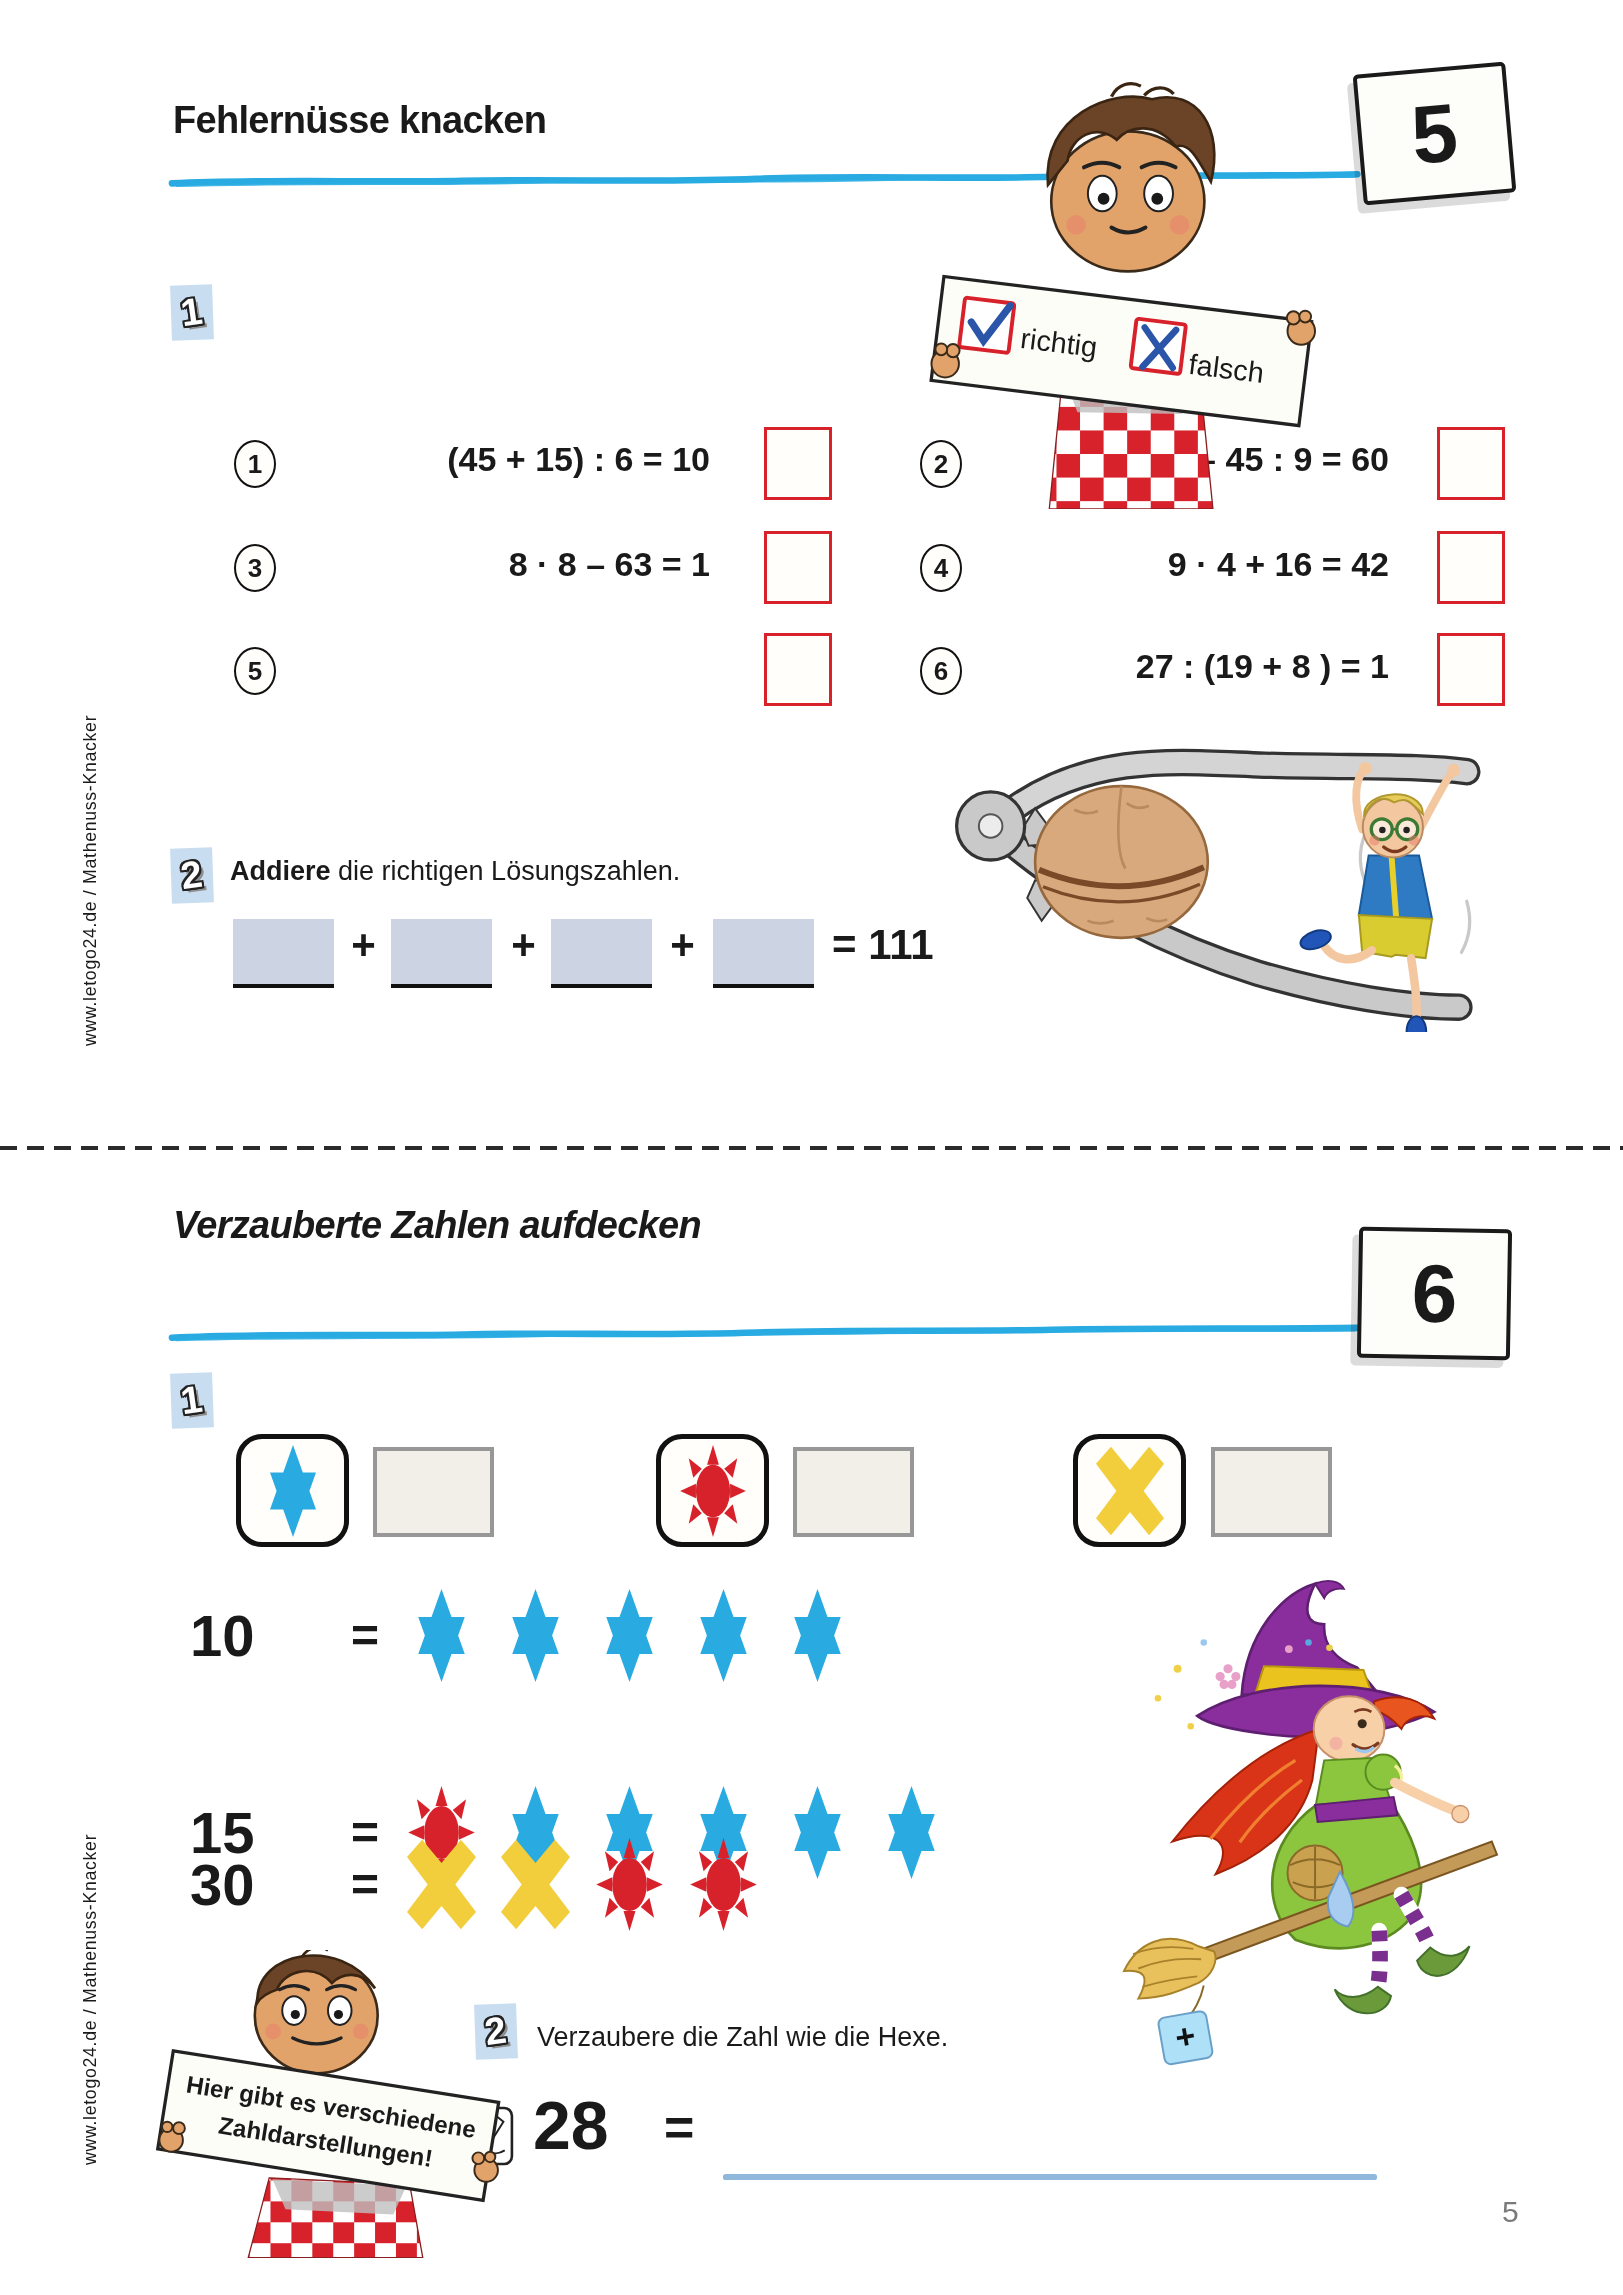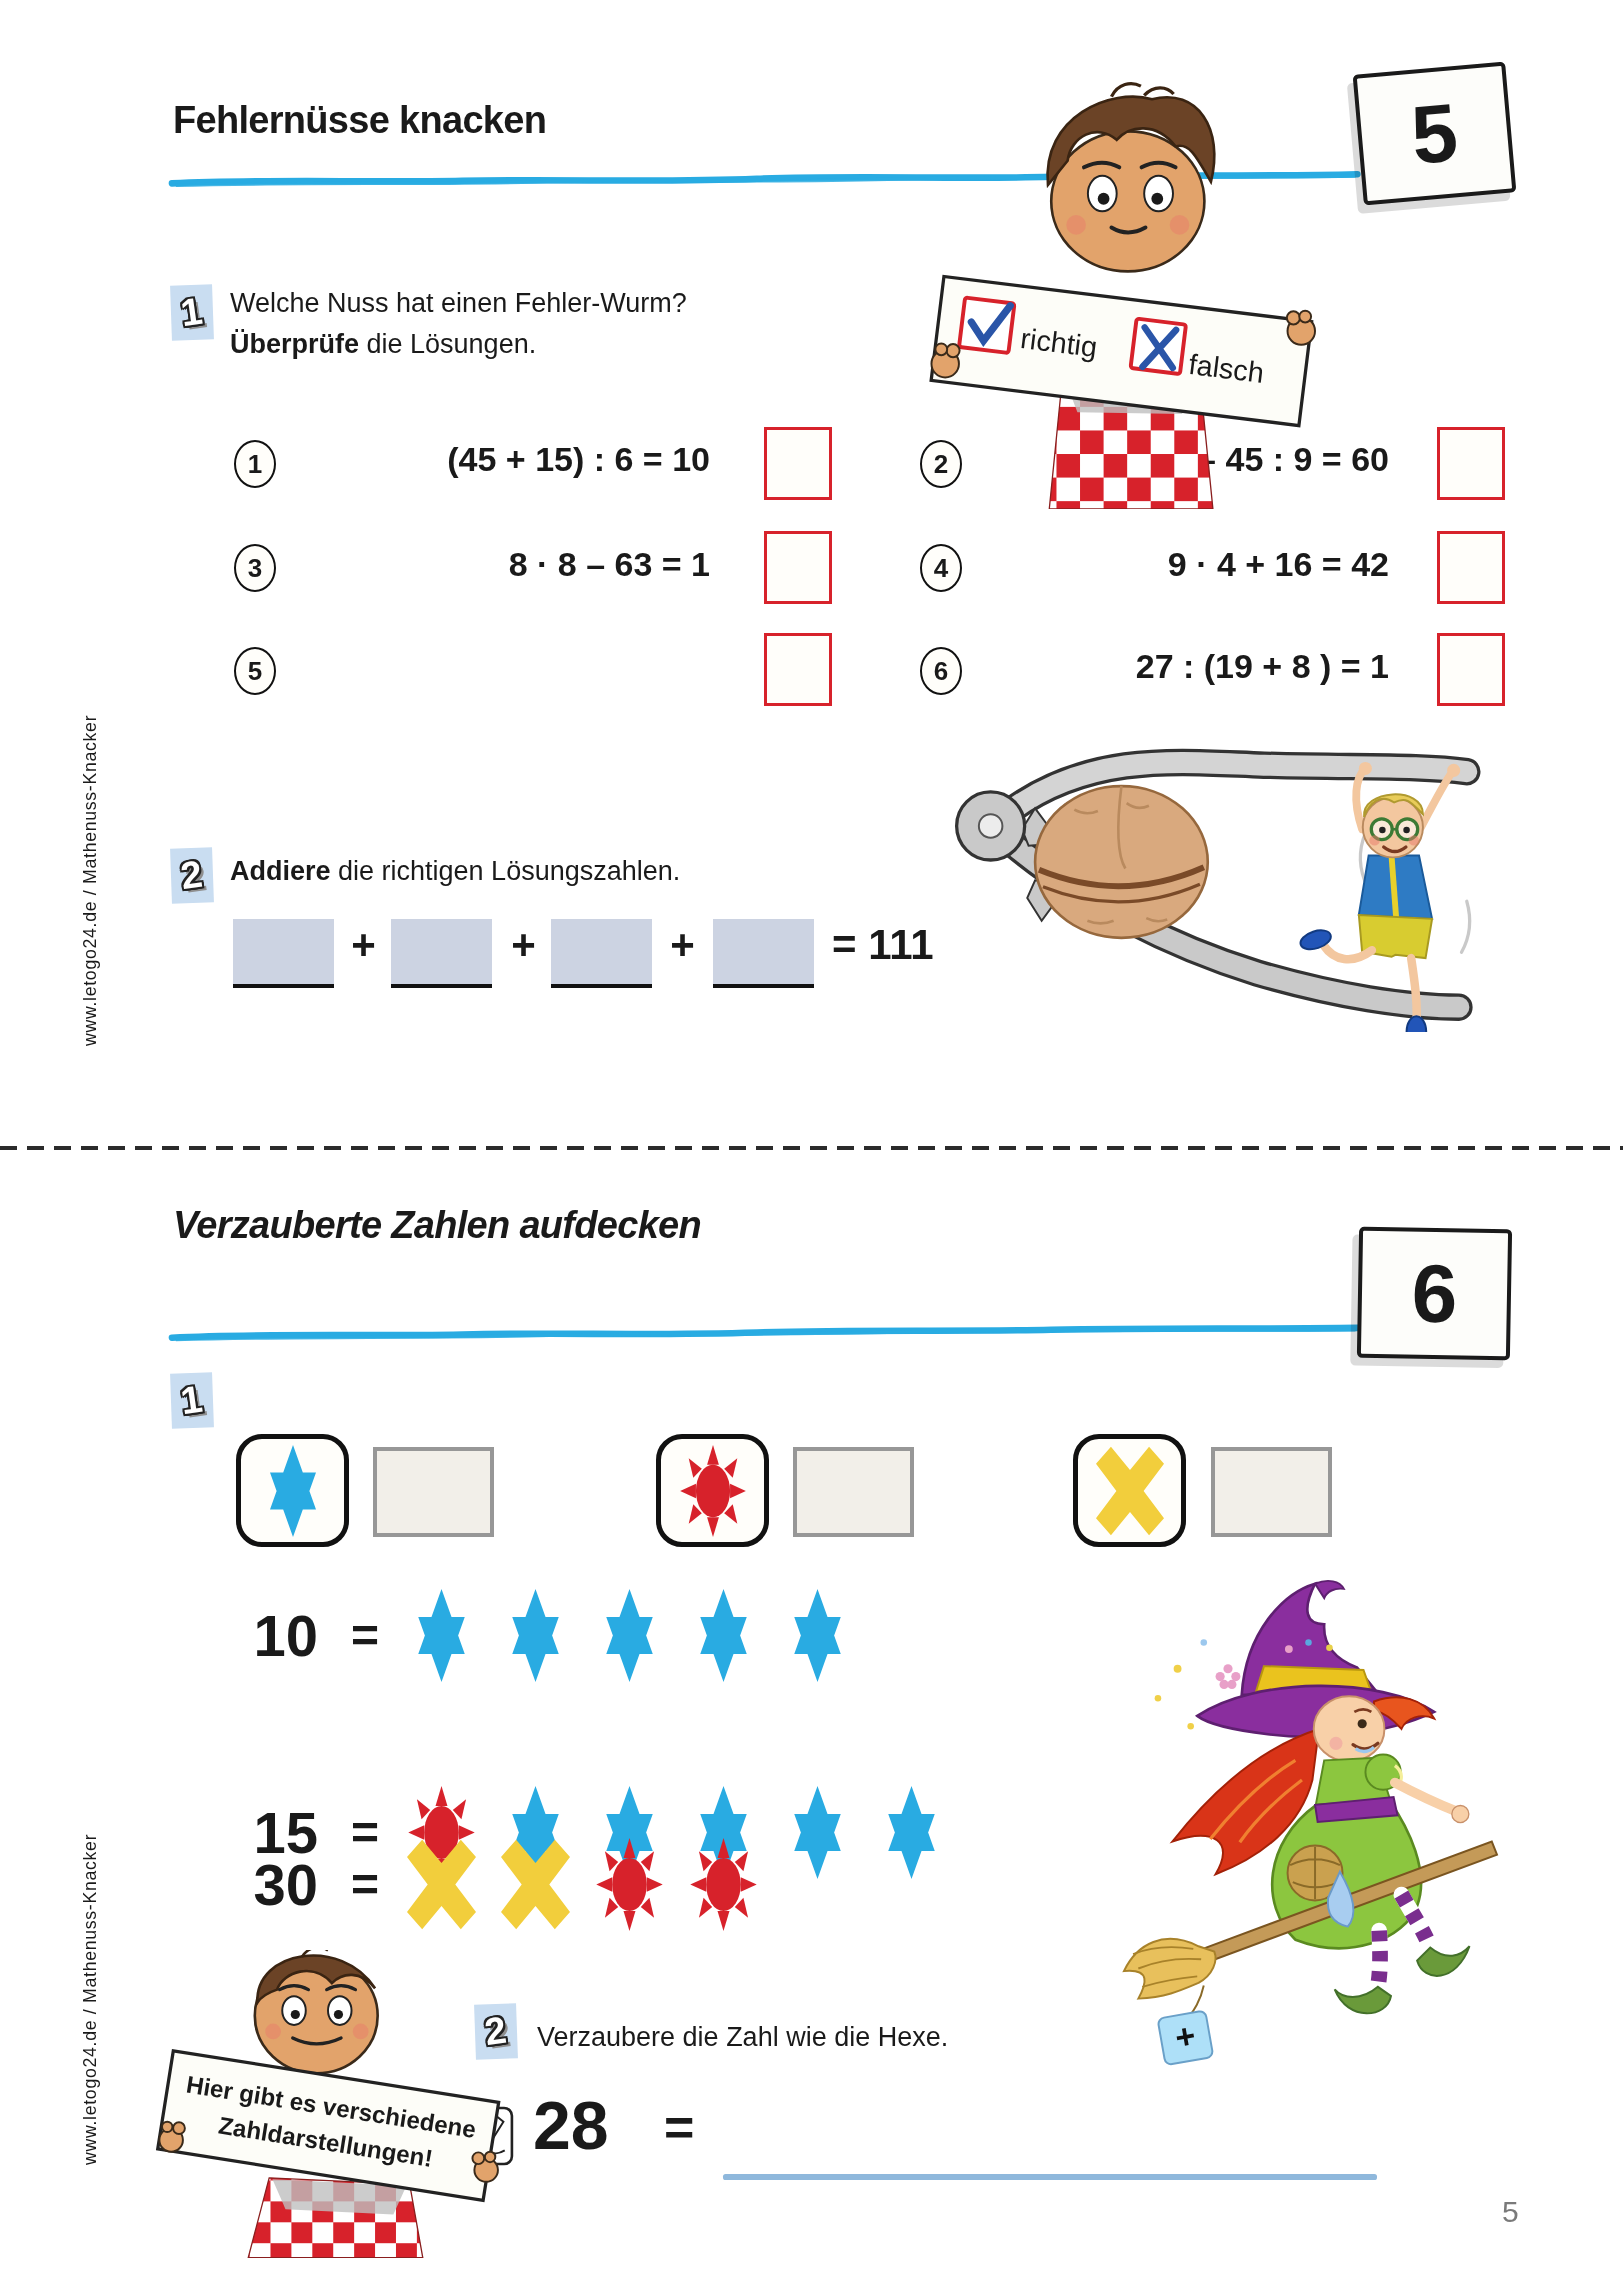--- a/index.html
+++ b/index.html
@@ -39,21 +39,21 @@
 
   .divider{position:absolute;left:0;width:1623px;height:3.9px;
            background:repeating-linear-gradient(90deg,#2b2b2b 0 17px,transparent 17px 27px);}
 
   .legend-symbol{position:absolute;width:103px;height:103px;border:5.9px solid #111;border-radius:26px;
                  background:#fffefa;display:flex;align-items:center;justify-content:center;}
   .legend-symbol .sicon{width:68px;height:92px;}
   .legend-answer{position:absolute;width:113px;height:82px;border:4.6px solid #979797;background:#f2efe9;}
 
   .magic-row{position:absolute;display:flex;align-items:center;height:98px;}
-  .magic-row .rownum{width:128px;text-align:right;font-size:58px;font-weight:700;}
+  .magic-row .rownum{width:128px;text-align:left;font-size:58px;font-weight:700;}
   .magic-row .roweq{margin:0 27.5px 0 33px;font-size:48px;font-weight:700;}
   .magic-row .icons{display:flex;align-items:center;}
   .icon-wrap{display:block;width:69px;height:93px;margin-right:25px;}
   .icon-wrap .sicon{width:100%;height:100%;}
   .sicon{display:block;}
 
   .bigval{position:absolute;font-size:68px;font-weight:700;white-space:nowrap;}
   .bigeq{position:absolute;font-size:52px;font-weight:700;}
   .writeline{position:absolute;width:654px;height:5.9px;background:#8fb8dc;border-radius:2.6px;}
   .pencilbox{position:absolute;width:42px;height:60px;}
@@ -117,24 +117,20 @@
         <circle cx="58" cy="418" r="10"></circle>
         <circle cx="40" cy="416" r="9"></circle>
       <circle cx="590" cy="388" r="21"></circle>
         <circle cx="578" cy="368" r="10"></circle>
         <circle cx="596" cy="366" r="9"></circle>
     </g>
   </svg>
 
   <div class="tasknum" style="left:171px;top:285px;">
     <span>1</span>
-  </div>
-  <div class="instr" style="left:230px;top:283px;">
-    <span>Welche Nuss hat einen Fehler-Wurm?</span><br>
-    <b>Überprüfe</b><span> die Lösungen.</span>
   </div>
 
   <div class="pnum" style="left:234px;top:440px;">
       <span>1</span>
     </div>
   <div class="eq" style="left:288px;top:440px;width:422px;">(45 + 15) : 6 = 10</div>
   <div class="redbox" style="left:764px;top:427px;"></div>
 
   <div class="pnum" style="left:920px;top:440px;">
       <span>2</span>

